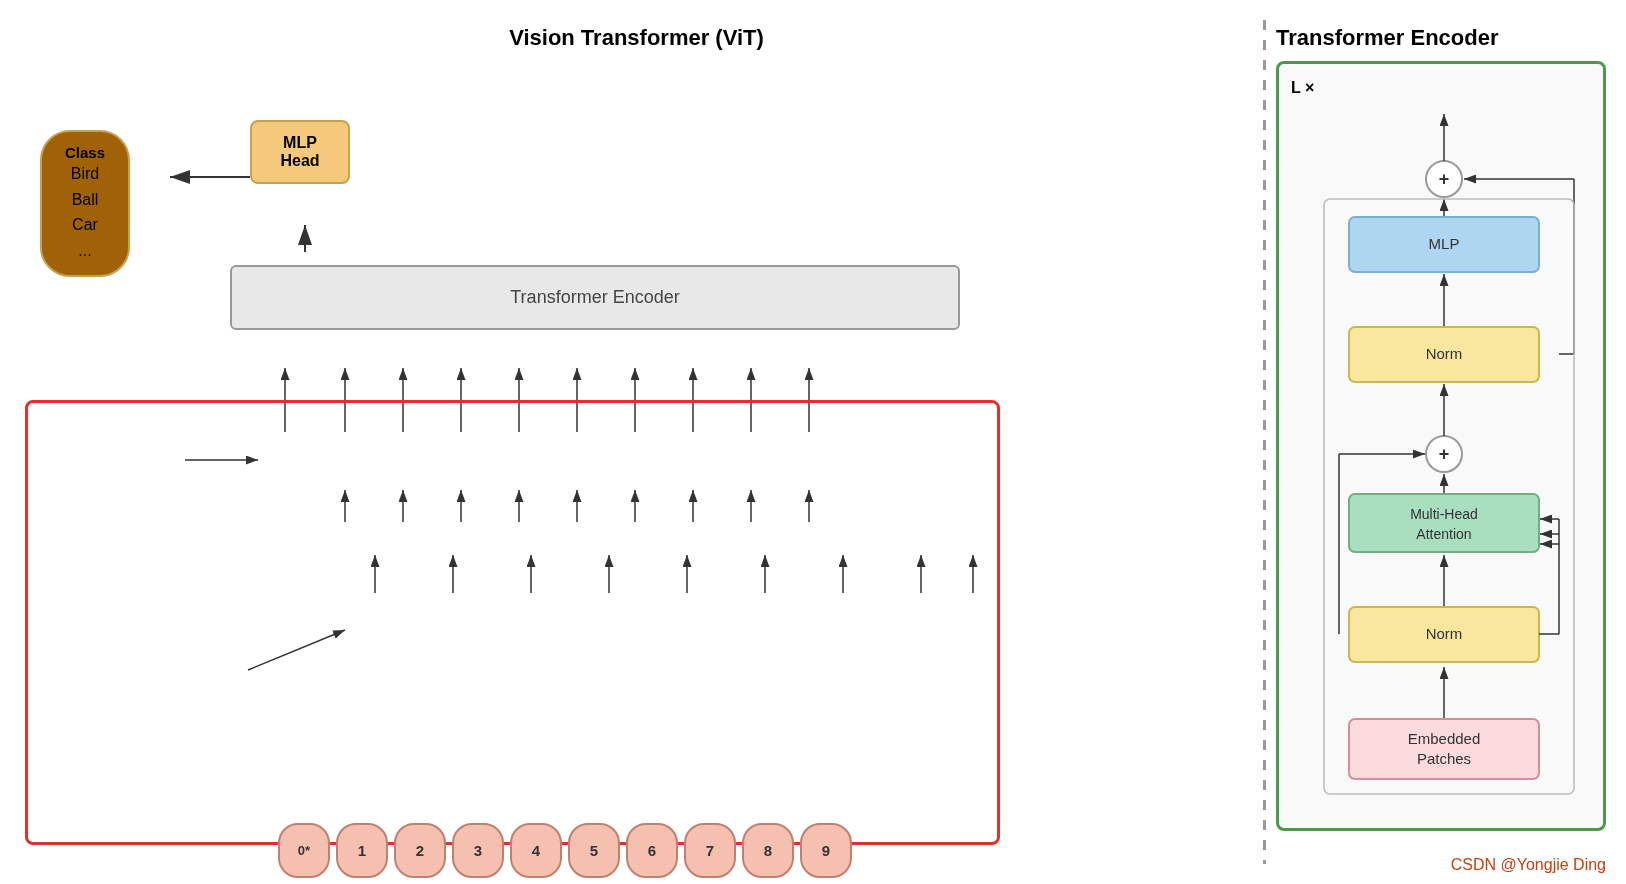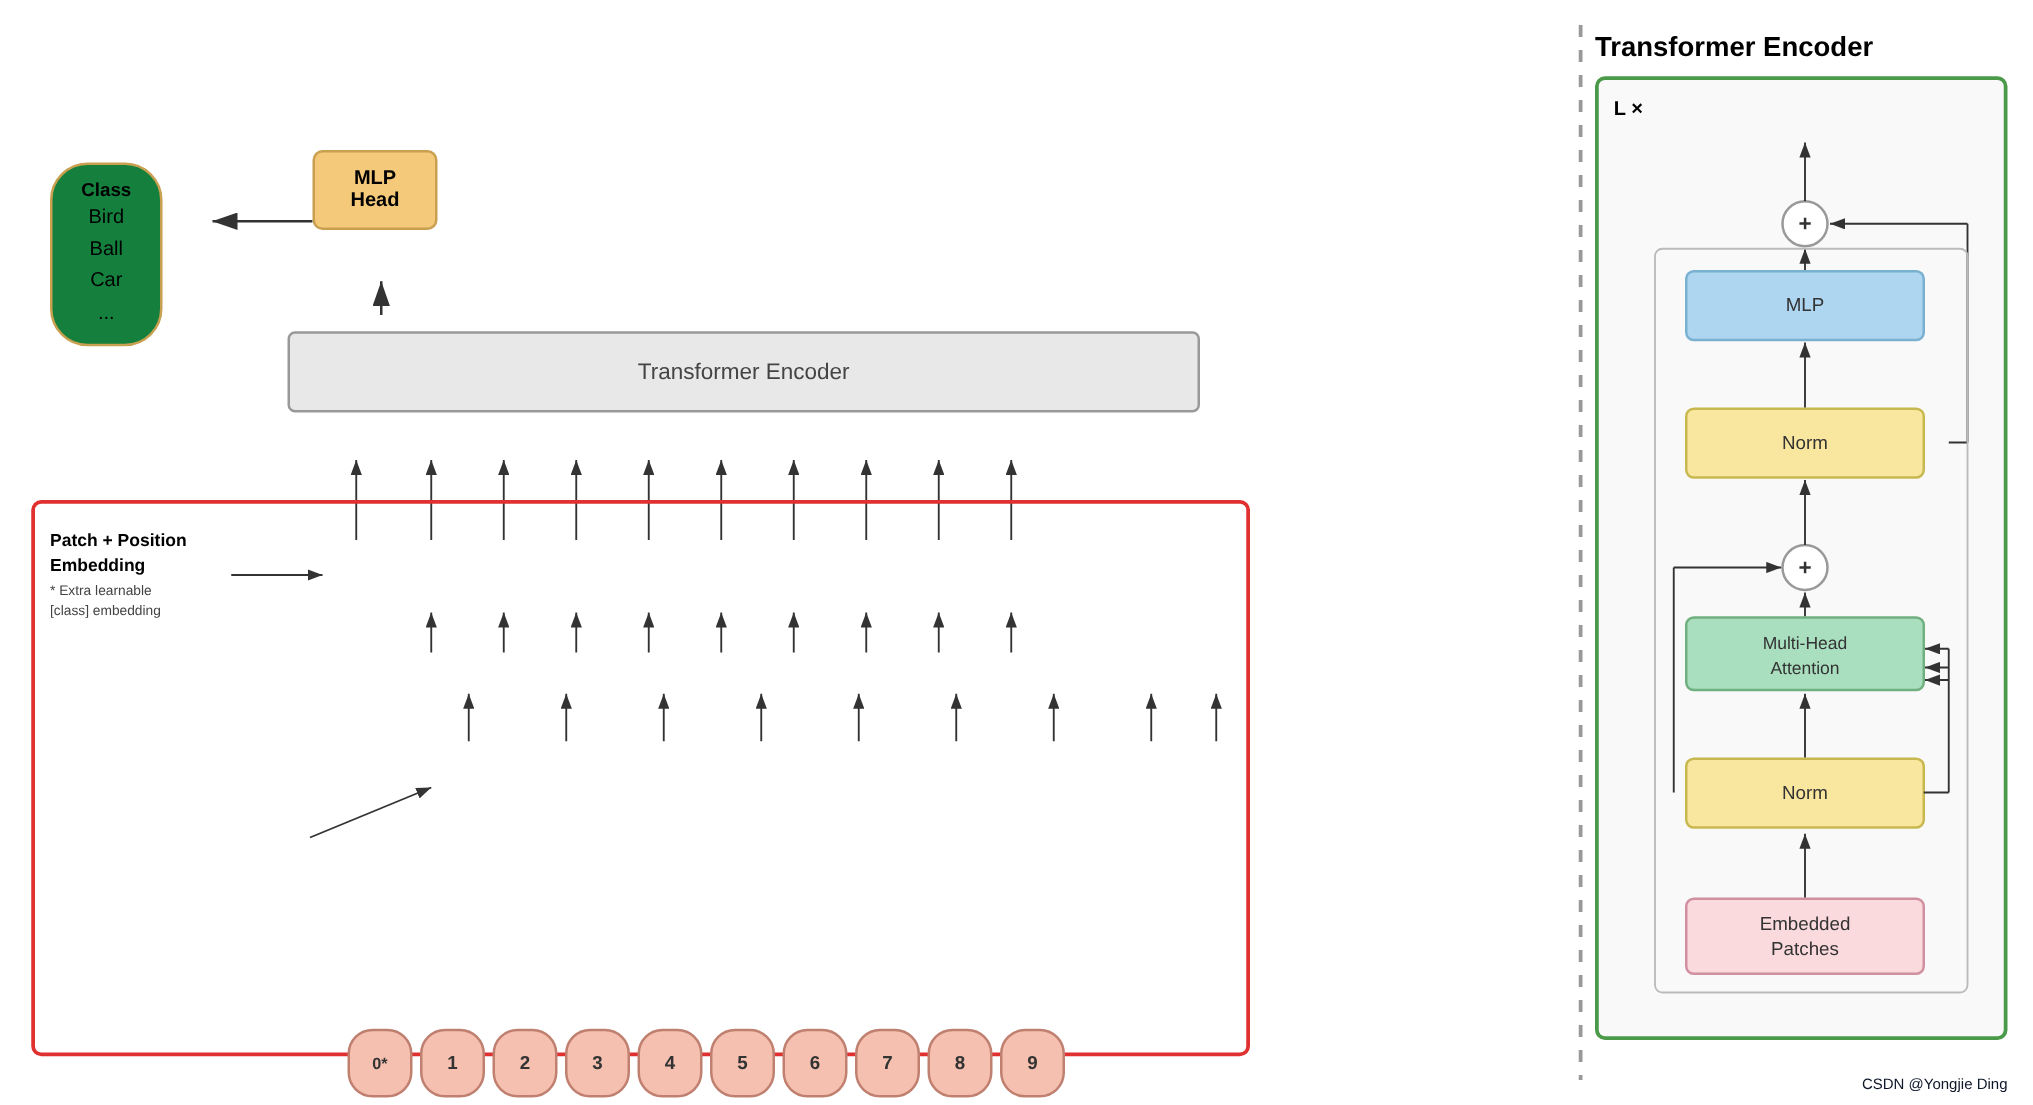--- a/index.html
+++ b/index.html
@@ -59,21 +59,21 @@
       font-weight: bold;
       margin-bottom: 10px;
       margin-top: 5px;
     }
 
     
     .class-box {
       position: absolute;
       left: 30px;
       top: 120px;
-      background: #15803d;
+      background: #a16207;
       border-radius: 30px;
       border: 2px solid #c8a050;
       padding: 12px 18px;
       text-align: center;
       font-size: 15px;
       font-weight: bold;
       min-width: 90px;
     }
 
     
@@ -178,30 +178,31 @@
       font-weight: bold;
       position: absolute;
       left: 12px;
       top: 15px;
     }
 
     .watermark {
       position: absolute;
       bottom: 10px;
       right: 20px;
-      font-size: 12px;
-      color: #0f172a;
+      font-size: 16px;
+      color: #c2410c;
     }
   </style>
 </head>
 <body>
 
 <div class="main-container">
 
   <div class="vit-section">
+    <div class="vit-title">Vision Transformer (ViT)</div>
 
     <svg class="arrows-svg" xmlns="http://www.w3.org/2000/svg">
 
       <defs>
         <marker id="arrowhead" markerWidth="10" markerHeight="7" refX="10" refY="3.5" orient="auto">
           <polygon points="0 0, 10 3.5, 0 7" fill="#333"></polygon>
         </marker>
         <marker id="arrowhead-small" markerWidth="8" markerHeight="6" refX="8" refY="3" orient="auto">
           <polygon points="0 0, 8 3, 0 6" fill="#333"></polygon>
         </marker>
@@ -264,24 +265,20 @@
     <div class="mlp-head-box">
       <span>MLP<br>Head</span>
     </div>
 
     <div class="transformer-encoder-box">
       <span>Transformer Encoder</span>
     </div>
 
     <div class="patch-section">
 
-      <div style="position:absolute; left:12px; top:20px; font-size:14px; font-weight:bold; line-height:1.4; width:130px;">
-        Patch + Position<br>Embedding
-        <div class="extra-learnable">* Extra learnable<br>[class] embedding</div>
-      </div>
 
       <div class="tokens-row">
         <div class="token-pill class-token">
             <span>0*</span>
           </div>
         <div class="token-pill">
             <span>1</span>
           </div>
         <div class="token-pill">
             <span>2</span>

